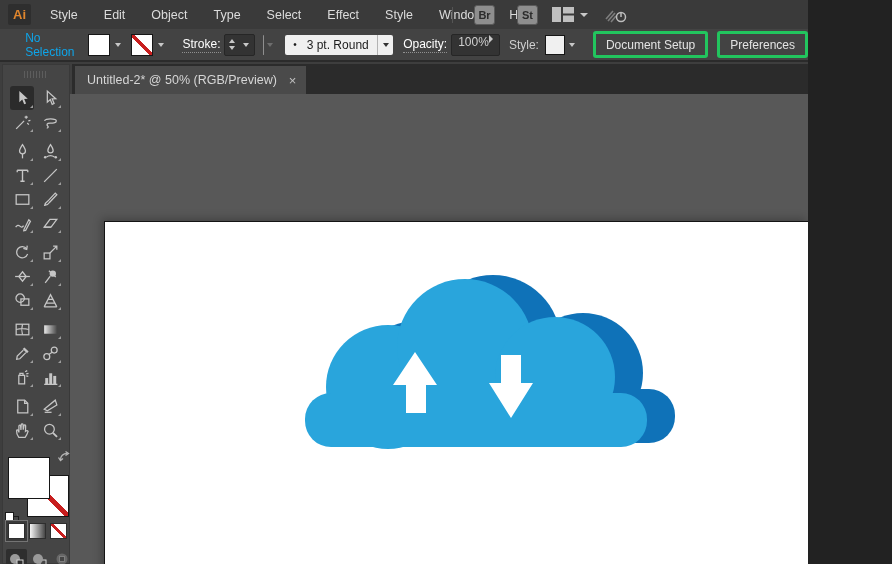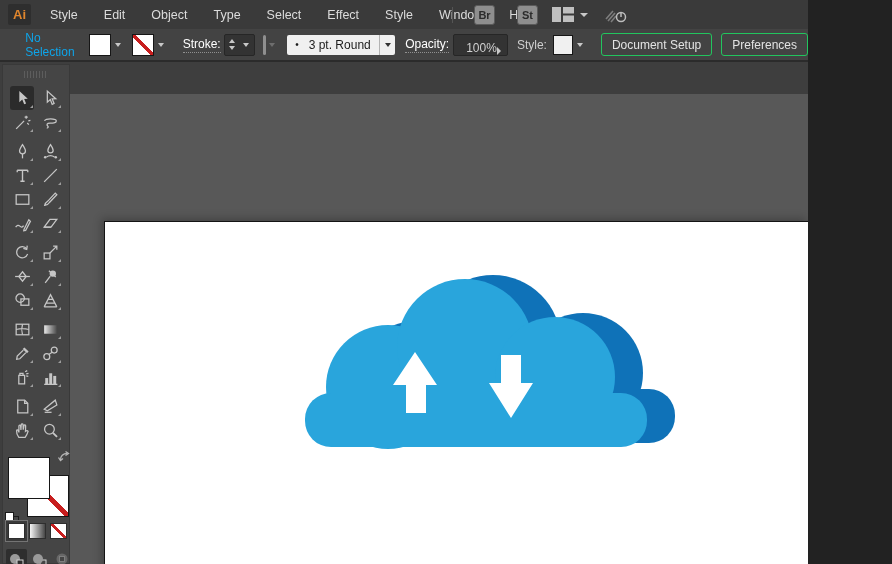--- a/index.html
+++ b/index.html
@@ -45,27 +45,27 @@
   .profchev{width:0;height:0;border-left:3.5px solid transparent;border-right:3.5px solid transparent;
             border-top:4px solid #6e6e6e;margin-left:3px;}
   .brushcombo{display:flex;height:20px;margin-left:12px;}
   .brushval{width:92px;background:#f0f0f0;color:#1c1c1c;display:flex;align-items:center;
             border-radius:2px 0 0 2px;font-size:12px;}
   .brushdot{margin:0 10px 0 8px;font-size:10px;}
   .brushchev{width:15px;background:#f0f0f0;border-left:1px solid #b3b3b3;border-radius:0 2px 2px 0;
              display:flex;align-items:center;justify-content:center;}
   .brushchev::after{content:"";border-left:3.5px solid transparent;border-right:3.5px solid transparent;
                     border-top:4px solid #333;}
-  .opfield{width:62px;height:22px;background:#333;border:1px solid #262626;display:flex;align-items:flex-end;
-           padding-left:12px;color:#d0d0d0;box-sizing:border-box;border-radius:2px;margin-left:4px;}
+  .opfield{width:62px;height:22px;background:#333;border:1px solid #262626;display:flex;align-items:flex-start;
+           padding-left:6px;color:#d0d0d0;box-sizing:border-box;border-radius:2px;margin-left:4px;}
   .opval{flex:1;}
   .oparrow{width:0;height:0;border-top:4px solid transparent;border-bottom:4px solid transparent;
            border-left:4px solid #c8c8c8;margin-right:6px;}
   .stylesw{width:20px;height:20px;background:#f0f0f0;border:1px solid #161616;box-sizing:border-box;}
-  .btn{height:21px;border:1px solid #22c55e;border-radius:3px;background:transparent;color:#e3e3e3;
+  .btn{height:21px;border:3px solid #22c55e;border-radius:3px;background:transparent;color:#e3e3e3;
        font-size:12px;padding:0 10px;margin-left:10px;white-space:nowrap;
        font-family:"Liberation Sans",sans-serif;display:flex;align-items:center;}
   .ml6{margin-left:6px;} .ml9{margin-left:9px;} .ml10{margin-left:10px;} .ml13{margin-left:13px;} .ml14{margin-left:14px;}
   
   .tabbar{position:absolute;top:62px;left:0;right:0;height:32px;}
   .collapse{position:absolute;left:6px;top:2px;font-size:10px;color:#b5b5b5;letter-spacing:-1px;}
   .tabstrip{position:absolute;left:72px;right:0;top:2px;bottom:0;background:#2b2b2b;
             display:flex;align-items:flex-end;}
   .tab{height:28px;background:#4a4a4a;display:flex;align-items:center;padding:0 10px 0 12px;
        font-size:12.5px;color:#d6d6d6;margin-left:3px;}
@@ -186,20 +186,29 @@
     </div>
     <span class="ml9" style="color:#cfcfcf">Style:</span>
     <div class="swgroup ml6">
       <div class="stylesw"></div>
       <div class="chevbtn"></div>
     </div>
     <div class="btn ml13">Document Setup</div>
     <div class="btn ml9">Preferences</div>
   </div>
 
+  <div class="tabbar">
+    <span class="collapse">«</span>
+    <div class="tabstrip">
+      <div class="tab">
+        <span>Untitled-2* @ 50% (RGB/Preview)</span>
+        <span class="tabclose">×</span>
+      </div>
+    </div>
+  </div>
 
   <div class="canvas">
     <div class="artboard">
       <svg class="cloudsvg" width="380" height="182" viewBox="0 0 380 182">
 
         <g transform="translate(28,-4)">
           <circle cx="85" cy="115" r="62" fill="#0f72b8"></circle>
           <circle cx="162" cy="75" r="68" fill="#0f72b8"></circle>
           <circle cx="252" cy="105" r="60" fill="#0f72b8"></circle>
           <rect x="2" y="121" width="342" height="54" rx="26" fill="#0f72b8"></rect>

